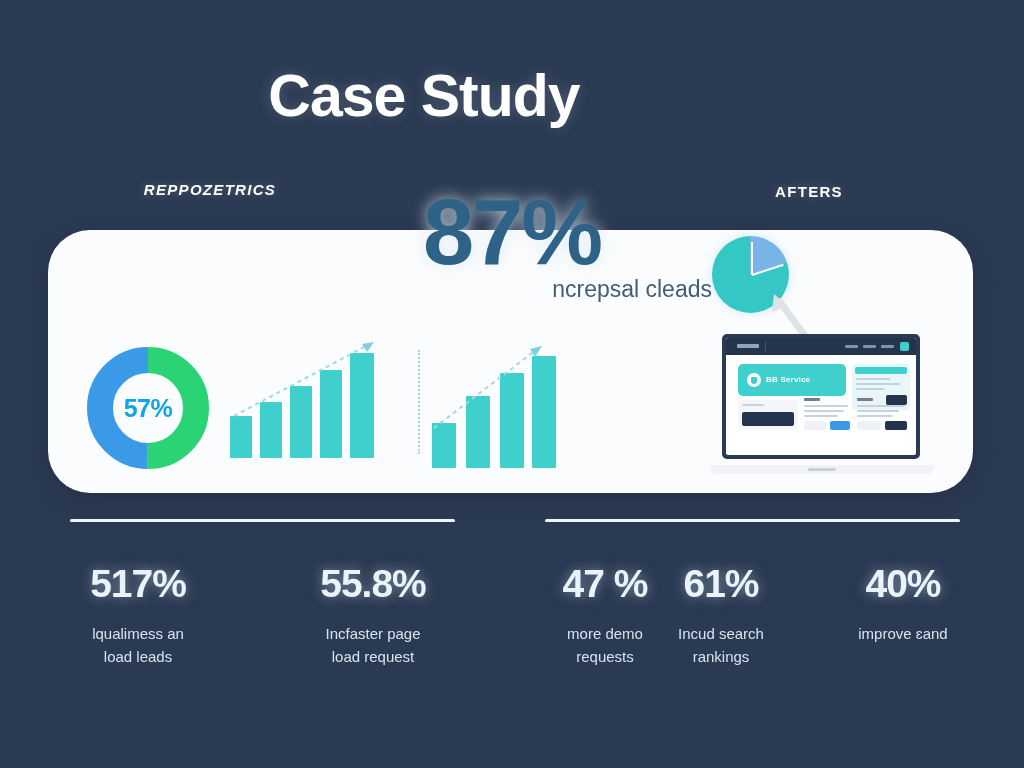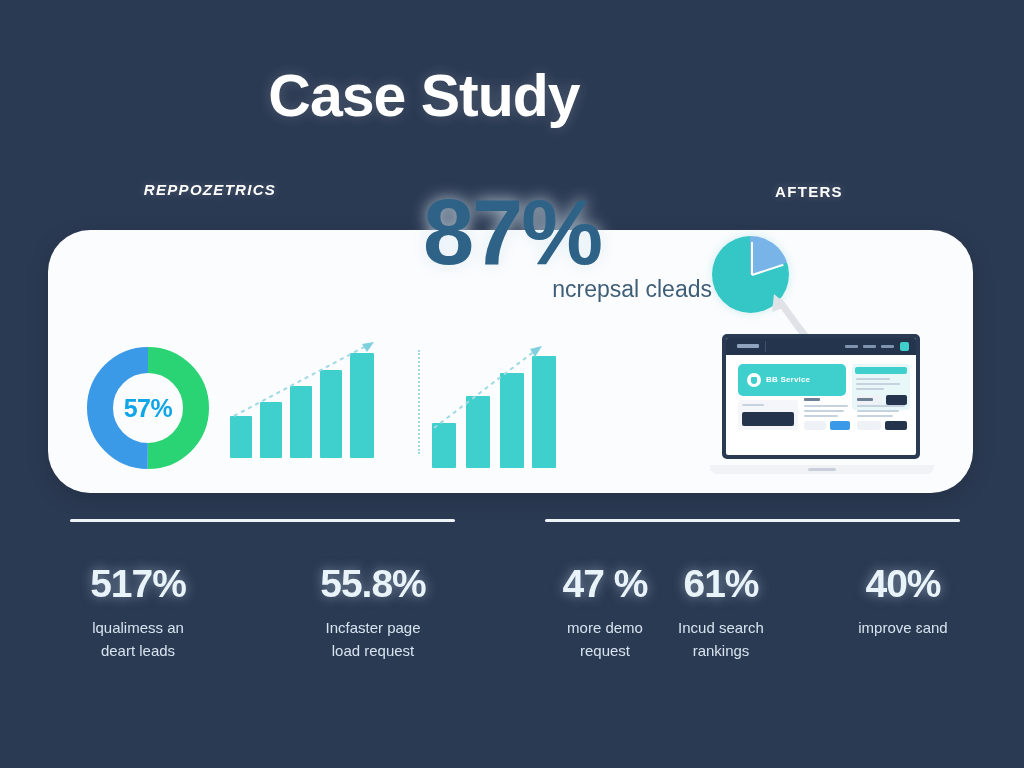--- a/index.html
+++ b/index.html
@@ -151,21 +151,21 @@
   .divider.d1{left:70px;top:519px;width:385px;}
   .divider.d2{left:545px;top:519px;width:415px;}
 
   
   .stat{position:absolute;text-align:center;}
   .stat-value{
     font-size:39px;font-weight:bold;color:#e9f3fa;letter-spacing:-1px;
     text-shadow:0 0 12px rgba(210,232,248,.5);
   }
   .stat-label{
-    margin-top:10px;font-size:15px;color:#d7e3ee;line-height:1.55;
+    margin-top:16px;font-size:15px;color:#d7e3ee;line-height:1.55;
   }
   .s0{left:38px;top:562px;width:200px;}
   .s1{left:273px;top:562px;width:200px;}
   .s2{left:505px;top:562px;width:200px;}
   .s3{left:621px;top:562px;width:200px;}
   .s4{left:803px;top:562px;width:200px;}
 </style>
 </head>
 <body>
 
@@ -280,37 +280,37 @@
     </div>
   </div>
 
   <div class="divider d1"></div>
   <div class="divider d2"></div>
 
   <div class="stat s0">
     <div class="stat-value">517%</div>
     <div class="stat-label">
       <div>lqualimess an</div>
-      <div>deart leads</div>
+      <div>load leads</div>
     </div>
   </div>
 
   <div class="stat s1">
     <div class="stat-value">55.8%</div>
     <div class="stat-label">
       <div>Incfaster page</div>
       <div>load request</div>
     </div>
   </div>
 
   <div class="stat s2">
     <div class="stat-value">47 %</div>
     <div class="stat-label">
       <div>more demo</div>
-      <div>request</div>
+      <div>requests</div>
     </div>
   </div>
 
   <div class="stat s3">
     <div class="stat-value">61%</div>
     <div class="stat-label">
       <div>Incud search</div>
       <div>rankings</div>
     </div>
   </div>

